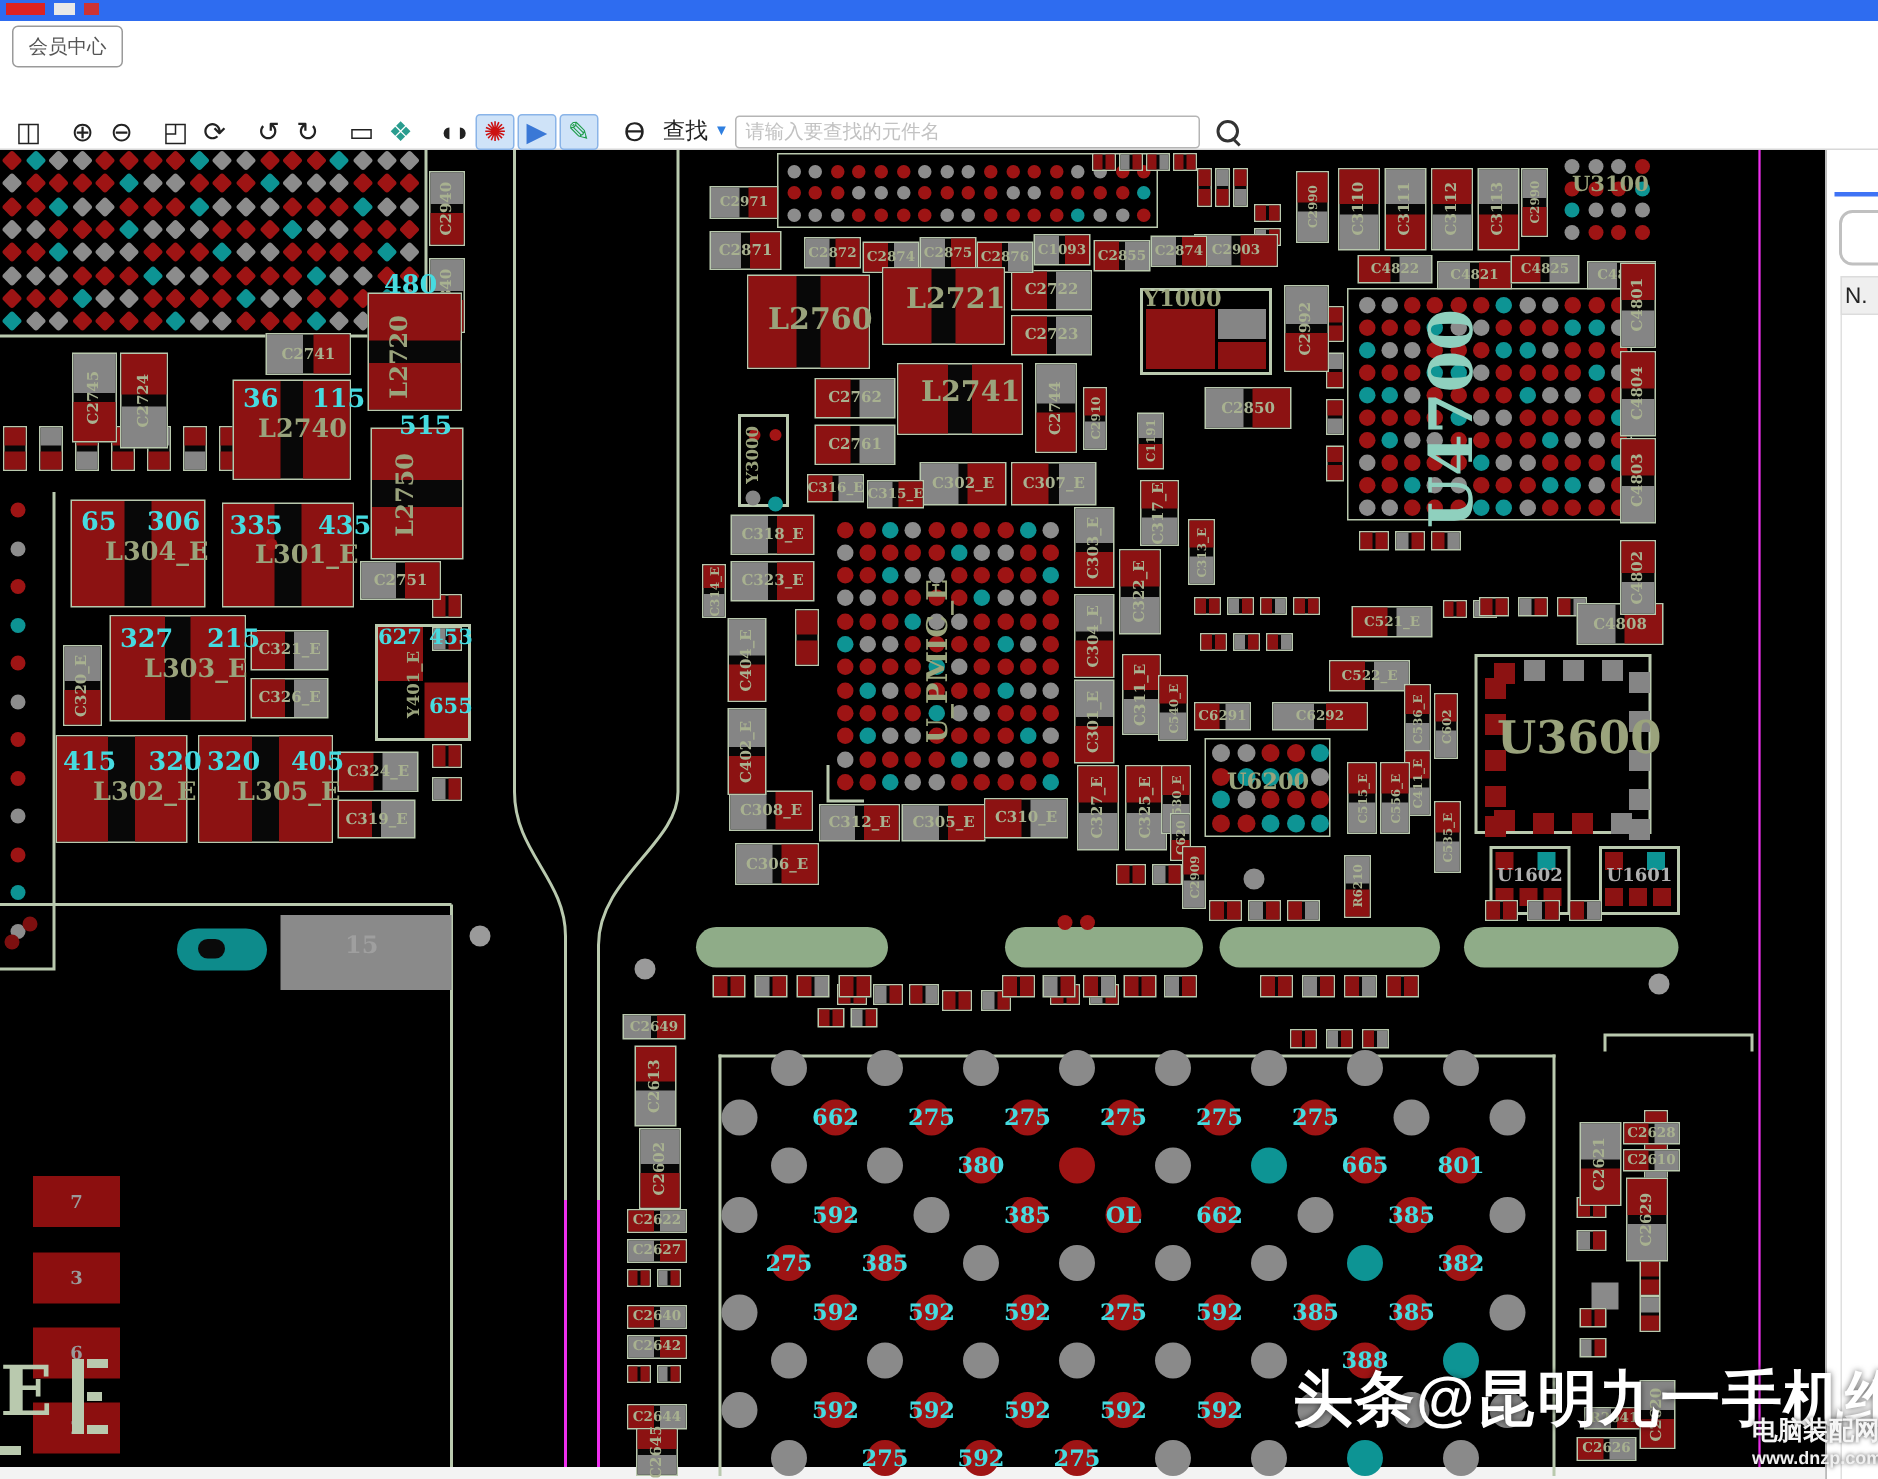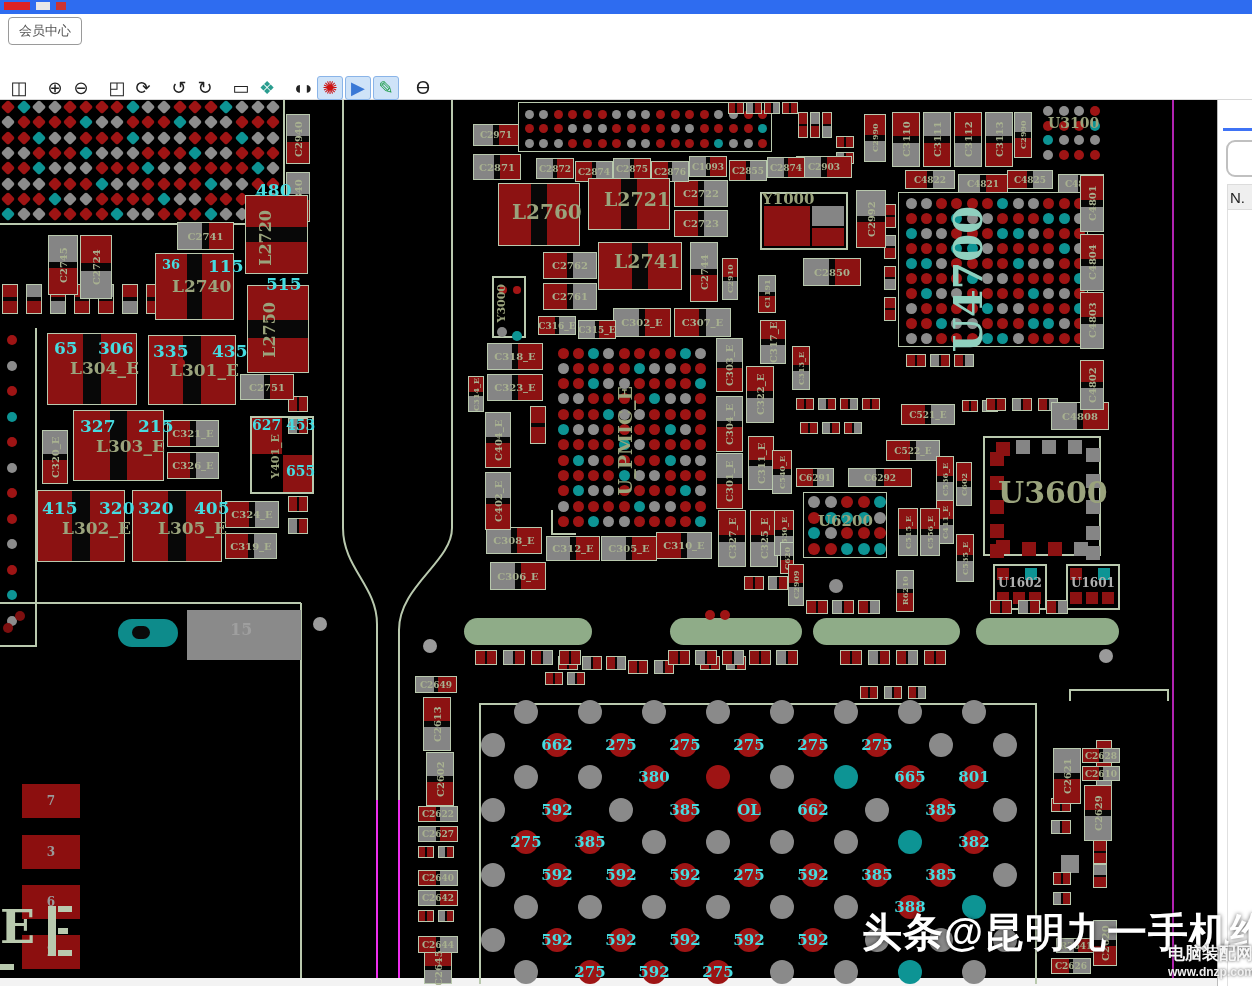--- a/index.html
+++ b/index.html
@@ -67,20 +67,29 @@
     <span class="tdecor" style="left:56px;width:10px;background:#c33"></span>
   </div>
 
   <div id="row1">
     <button id="memberBtn">会员中心</button>
   </div>
 
 
   <div id="toolbar">
     <span id="tbicons"><span class="ticon " style="color:#222">◫</span><span class="tsep"></span><span class="ticon " style="color:#222">⊕</span><span class="ticon " style="color:#222">⊖</span><span class="tsep"></span><span class="ticon " style="color:#222">◰</span><span class="ticon " style="color:#222">⟳</span><span class="tsep"></span><span class="ticon " style="color:#222">↺</span><span class="ticon " style="color:#222">↻</span><span class="tsep"></span><span class="ticon " style="color:#222">▭</span><span class="ticon " style="color:#2a9d8f">❖</span><span class="tsep"></span><span class="ticon " style="color:#222">◖◗</span><span class="ticon act" style="color:#cc1111">✺</span><span class="ticon act" style="color:#3a78d6">▶</span><span class="ticon act" style="color:#1f9d4a">✎</span><span class="tsep"></span><span class="ticon " style="color:#222">Ɵ</span></span>
+    <span id="findWrap">
+      <span id="findLabel">查找</span>
+      <span id="findArrow">▼</span>
+      <input id="searchInput" placeholder="请输入要查找的元件名" style="">
+      <span id="magBtn">
+          <span class="lens"></span>
+          <span class="handle"></span>
+        </span>
+    </span>
   </div>
 
   <div id="cv">
       <svg width="1217" height="886" style="position:absolute;left:0;top:0">
         <path d="M0,124 H284 M284,0 V124" stroke="#b9c9ae" stroke-width="2" fill="none"></path>
         <path d="M343,0 V428 C343,468 377,486 377,524 V700" stroke="#b9c9ae" stroke-width="2" fill="none"></path>
         <path d="M452,0 V428 C452,462 399,486 399,530 V700" stroke="#b9c9ae" stroke-width="2" fill="none"></path>
         <path d="M377,700 V886" stroke="#ee2fee" stroke-width="2" fill="none"></path>
         <path d="M399,700 V886" stroke="#ee2fee" stroke-width="2" fill="none"></path>
         <path d="M0,503 H301 M301,503 V886" stroke="#b9c9ae" stroke-width="2" fill="none"></path>
@@ -1649,21 +1658,21 @@
       <span class="dot" style="left:313px;top:517px;width:14px;height:14px;background:#9a9a9a"></span>
       <span class="dot" style="left:423px;top:539px;width:14px;height:14px;background:#9a9a9a"></span>
       <span class="dot" style="left:1099px;top:549px;width:14px;height:14px;background:#9a9a9a"></span>
       <span class="dot" style="left:15px;top:511px;width:10px;height:10px;background:#7d0f0f"></span>
       <span class="dot" style="left:3px;top:523px;width:10px;height:10px;background:#7d0f0f"></span>
       <span class="dot" style="left:177px;top:259px;width:8px;height:8px;background:#9e1414"></span>
       <span class="dot" style="left:705px;top:510px;width:10px;height:10px;background:#9e1414"></span>
       <span class="dot" style="left:720px;top:510px;width:10px;height:10px;background:#9e1414"></span>
       <span class="dot" style="left:829px;top:479px;width:14px;height:14px;background:#8c8c8c"></span>
       <span class="ptx " style="left:256px;top:82px;font-size:17px;color:#46dbe0">480</span>
-      <span class="ptx " style="left:162px;top:158px;font-size:13px;color:#46dbe0">36</span>
+      <span class="ptx " style="left:162px;top:158px;font-size:17px;color:#46dbe0">36</span>
       <span class="ptx " style="left:208px;top:158px;font-size:17px;color:#46dbe0">115</span>
       <span class="ptx " style="left:266px;top:176px;font-size:17px;color:#46dbe0">515</span>
       <span class="ptx " style="left:54px;top:240px;font-size:17px;color:#46dbe0">65</span>
       <span class="ptx " style="left:98px;top:240px;font-size:17px;color:#46dbe0">306</span>
       <span class="ptx " style="left:153px;top:243px;font-size:17px;color:#46dbe0">335</span>
       <span class="ptx " style="left:212px;top:243px;font-size:17px;color:#46dbe0">435</span>
       <span class="ptx " style="left:80px;top:318px;font-size:17px;color:#46dbe0">327</span>
       <span class="ptx " style="left:138px;top:318px;font-size:17px;color:#46dbe0">215</span>
       <span class="ptx " style="left:42px;top:400px;font-size:17px;color:#46dbe0">415</span>
       <span class="ptx " style="left:99px;top:400px;font-size:17px;color:#46dbe0">320</span>

